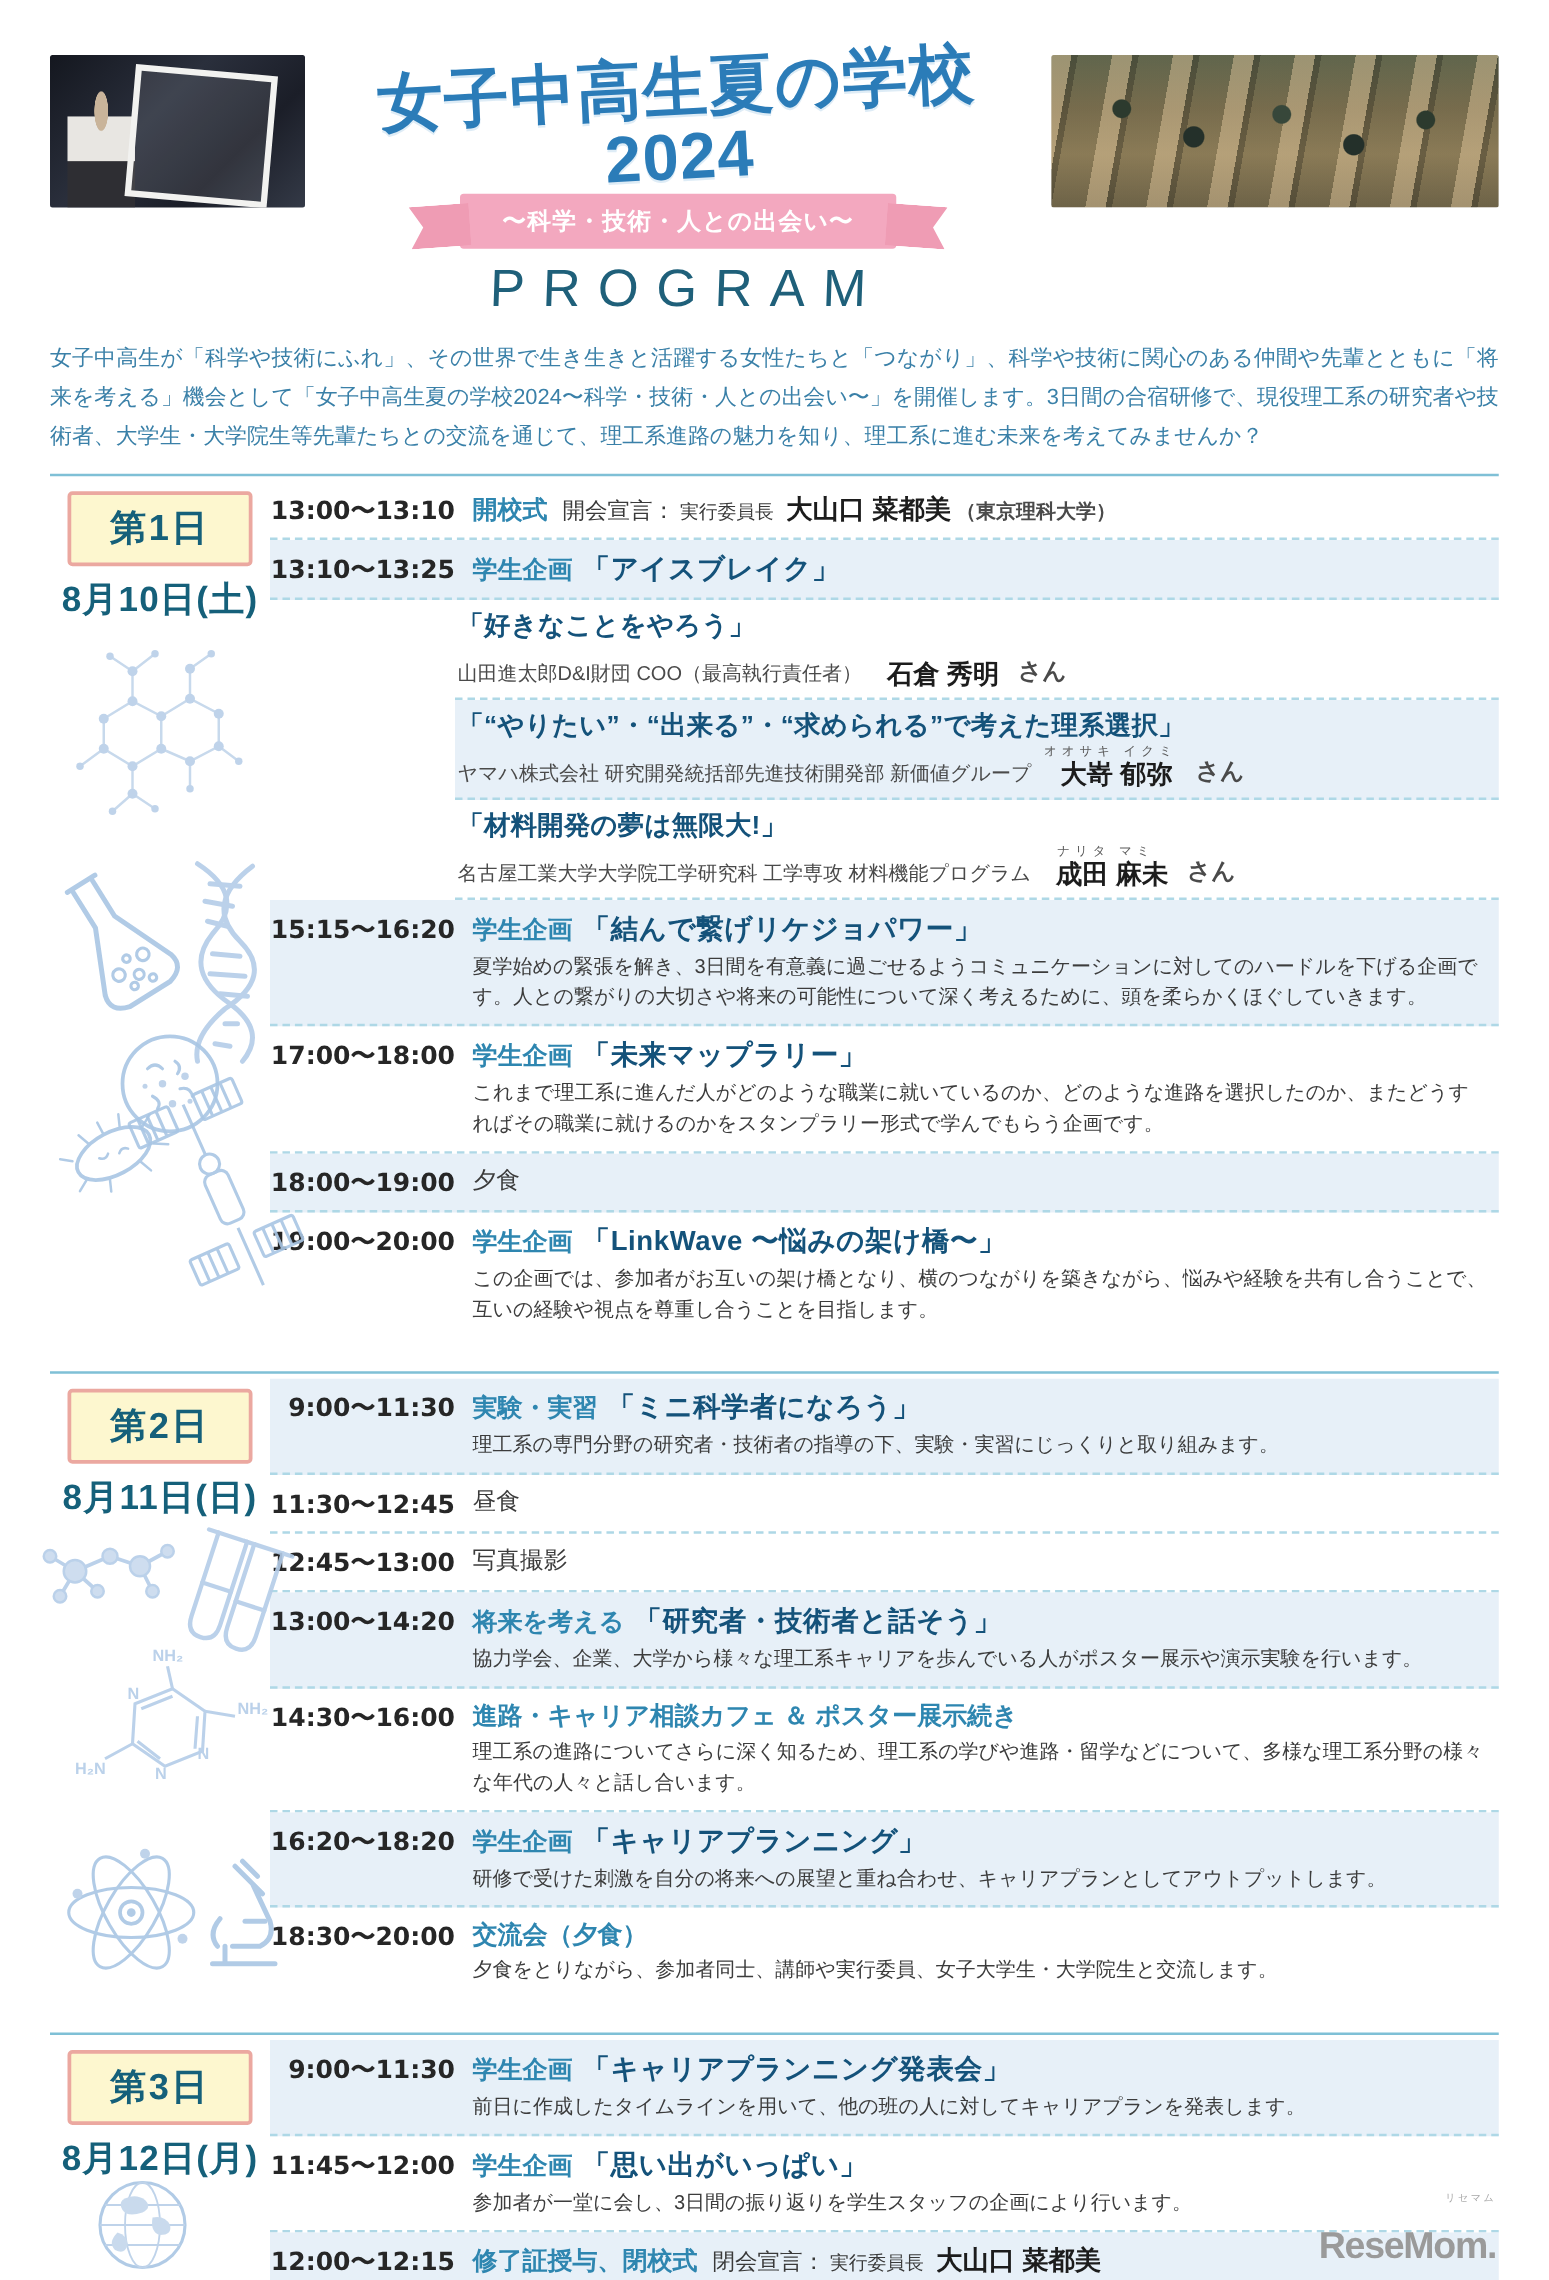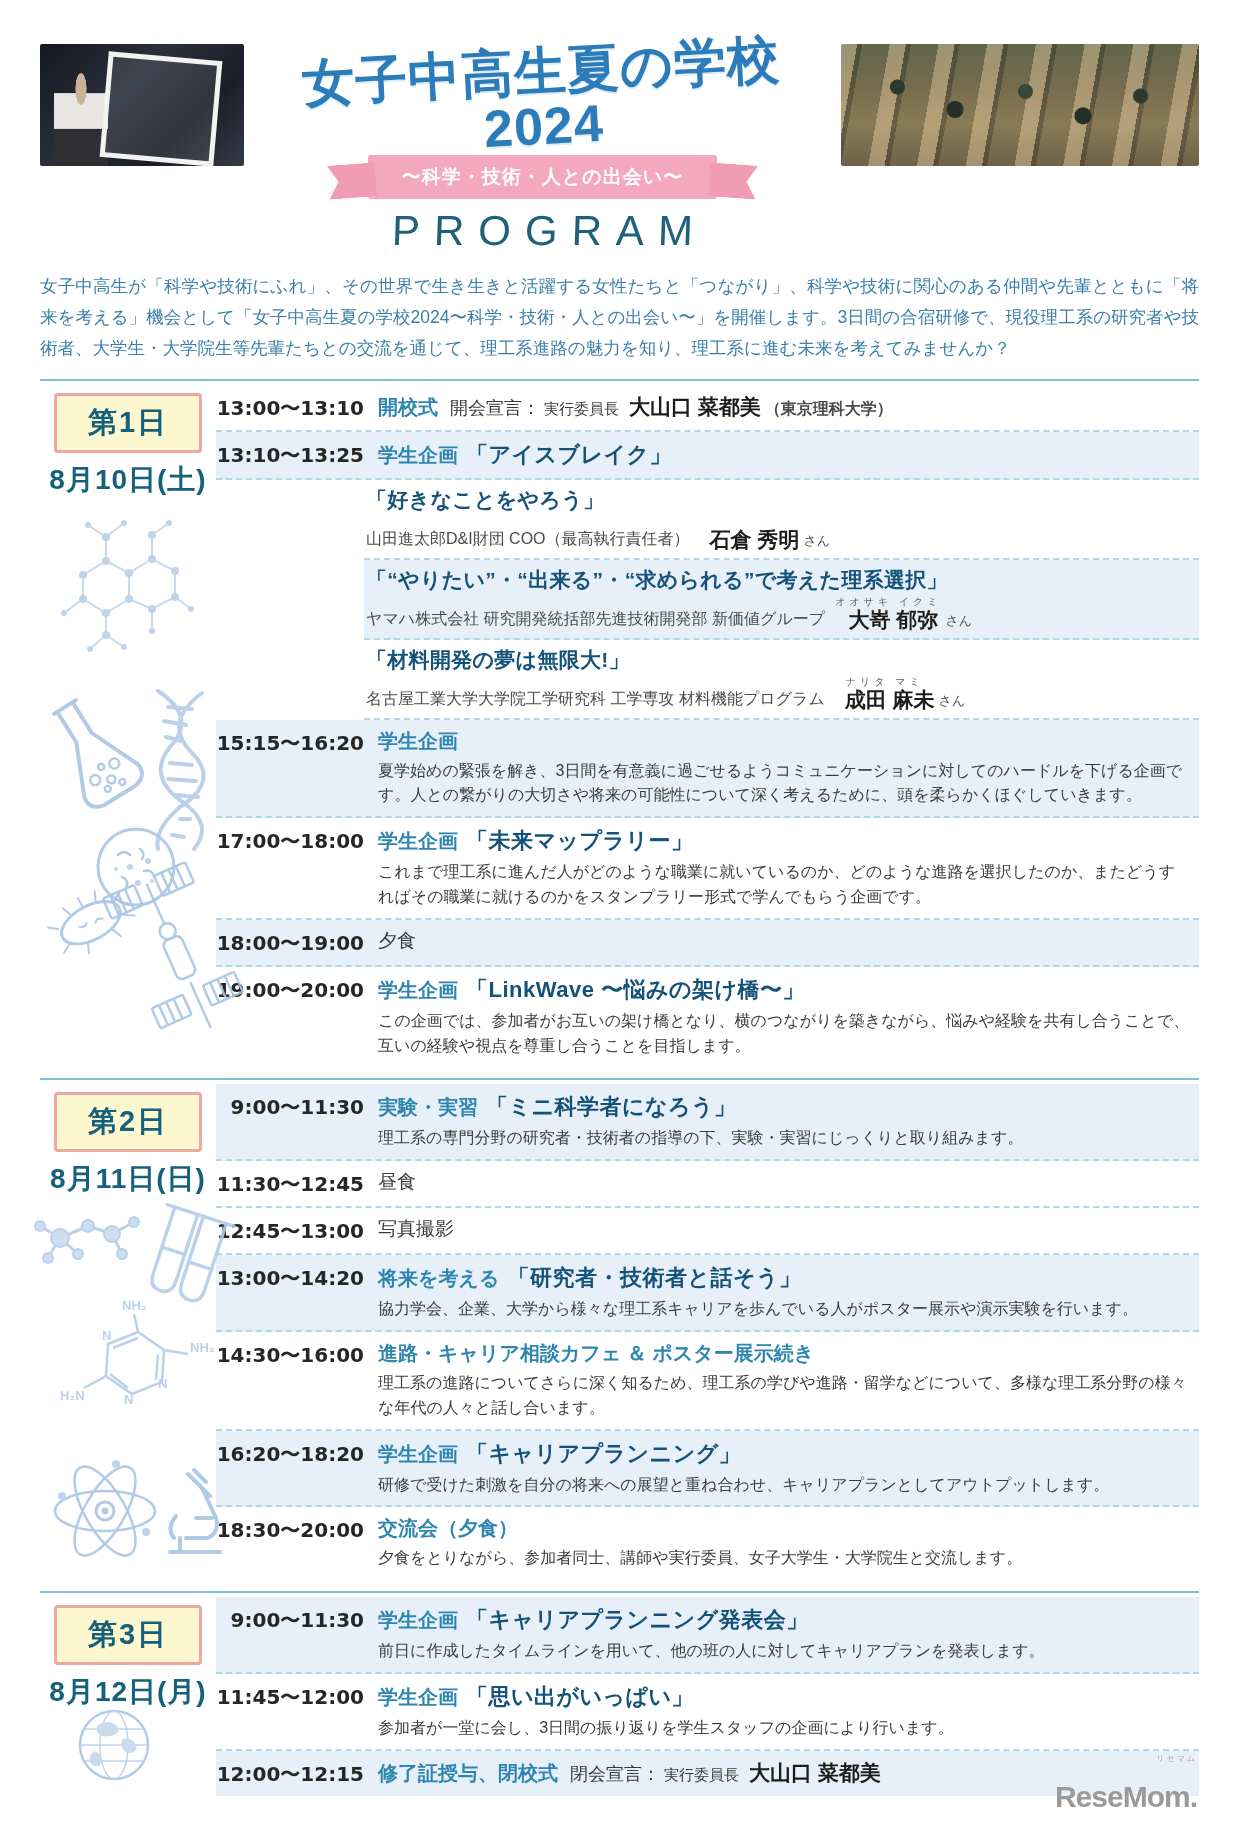--- a/index.html
+++ b/index.html
@@ -47,39 +47,39 @@
   .day{display:flex;margin:0 40px;border-top:2px solid #7fc0d6;padding-top:4px;}
   .day.first{margin-top:14px;}
   .day-left{flex:0 0 176px;position:relative;}
   .day-badge{width:142px;margin:8px auto 2px;background:#fdf7cf;border:3px solid #eba8a0;
     border-radius:4px;text-align:center;font-size:29px;font-weight:bold;color:#15607a;
     padding:7px 0;letter-spacing:2px;}
   .day-date{text-align:center;font-size:28px;font-weight:bold;color:#15607a;margin-top:8px;
     letter-spacing:1px;white-space:nowrap;}
   .doodle{position:absolute;opacity:.9;}
 
-  .day-rows{flex:1;display:flex;flex-direction:column;padding-bottom:12px;justify-content:center;}
+  .day-rows{flex:1;display:flex;flex-direction:column;padding-bottom:28px;justify-content:center;}
   .row{display:flex;align-items:flex-start;padding:8px 8px 8px 0;border-bottom:2px dashed #aed8e6;}
   .row.no-sep{border-bottom:none;padding-bottom:2px;}
   .row:last-child{border-bottom:none;}
   .hl{background:#e7f0f8;}
   .time{flex:0 0 148px;text-align:right;padding-right:14px;font-weight:bold;font-size:20px;
     color:#262626;white-space:nowrap;font-family:"DejaVu Sans",sans-serif;padding-top:2px;}
   .content{flex:1;min-width:0;}
   .line{display:flex;align-items:baseline;flex-wrap:wrap;}
   .cat{color:#2e86b0;font-weight:bold;font-size:20px;}
   .evt-title{color:#14527a;font-weight:bold;font-size:22px;margin-left:8px;letter-spacing:.5px;}
   .plain{color:#3b3b3b;font-size:19px;}
   .desc{color:#3c3c3c;font-size:16px;line-height:1.55;margin:4px 0 0;max-width:872px;}
   .open-label{font-size:18px;color:#3a3a3a;margin-left:12px;}
   .open-role{font-size:15px;color:#3a3a3a;margin-left:4px;}
   .sp-name{font-size:21px;font-weight:bold;color:#1c1c1c;margin-left:10px;white-space:nowrap;}
   .aff{font-size:16px;color:#4a4a4a;}
   .suffix{font-size:16px;color:#4a4a4a;margin-left:4px;font-weight:bold;}
-  .hono{font-size:13px;color:#4a4a4a;margin-left:4px;}
+  .hono{font-size:19px;color:#4a4a4a;margin-left:15px;font-weight:bold;}
 
   .talk{margin-left:148px;padding:6px 8px 8px 2px;border-bottom:2px dashed #aed8e6;}
   .talk:last-of-type{border-bottom:2px dashed #aed8e6;}
   .talk-title{color:#14527a;font-weight:bold;font-size:21px;letter-spacing:.3px;}
   .talk-speaker{margin-top:3px;display:flex;align-items:flex-end;flex-wrap:wrap;}
   .name-wrap{display:inline-flex;flex-direction:column;align-items:center;margin-left:10px;line-height:1;}
   .furi{font-size:10px;color:#5a5a5a;letter-spacing:4px;height:12px;white-space:nowrap;}
 
   
   .footer{position:absolute;left:0;right:0;bottom:0;height:64px;}
@@ -259,20 +259,21 @@
           </span>
           <span class="hono">さん</span>
         </div>
       </div>
 
       <div class="row hl">
         <div class="time">15:15〜16:20</div>
         <div class="content">
           <div class="line">
             <span class="cat">学生企画</span>
+            <span class="evt-title">「結んで繋げリケジョパワー」</span>
           </div>
           <p class="desc">夏学始めの緊張を解き、3日間を有意義に過ごせるようコミュニケーションに対してのハードルを下げる企画です。人との繋がりの大切さや将来の可能性について深く考えるために、頭を柔らかくほぐしていきます。</p>
         </div>
       </div>
 
       <div class="row">
         <div class="time">17:00〜18:00</div>
         <div class="content">
           <div class="line">
             <span class="cat">学生企画</span>

